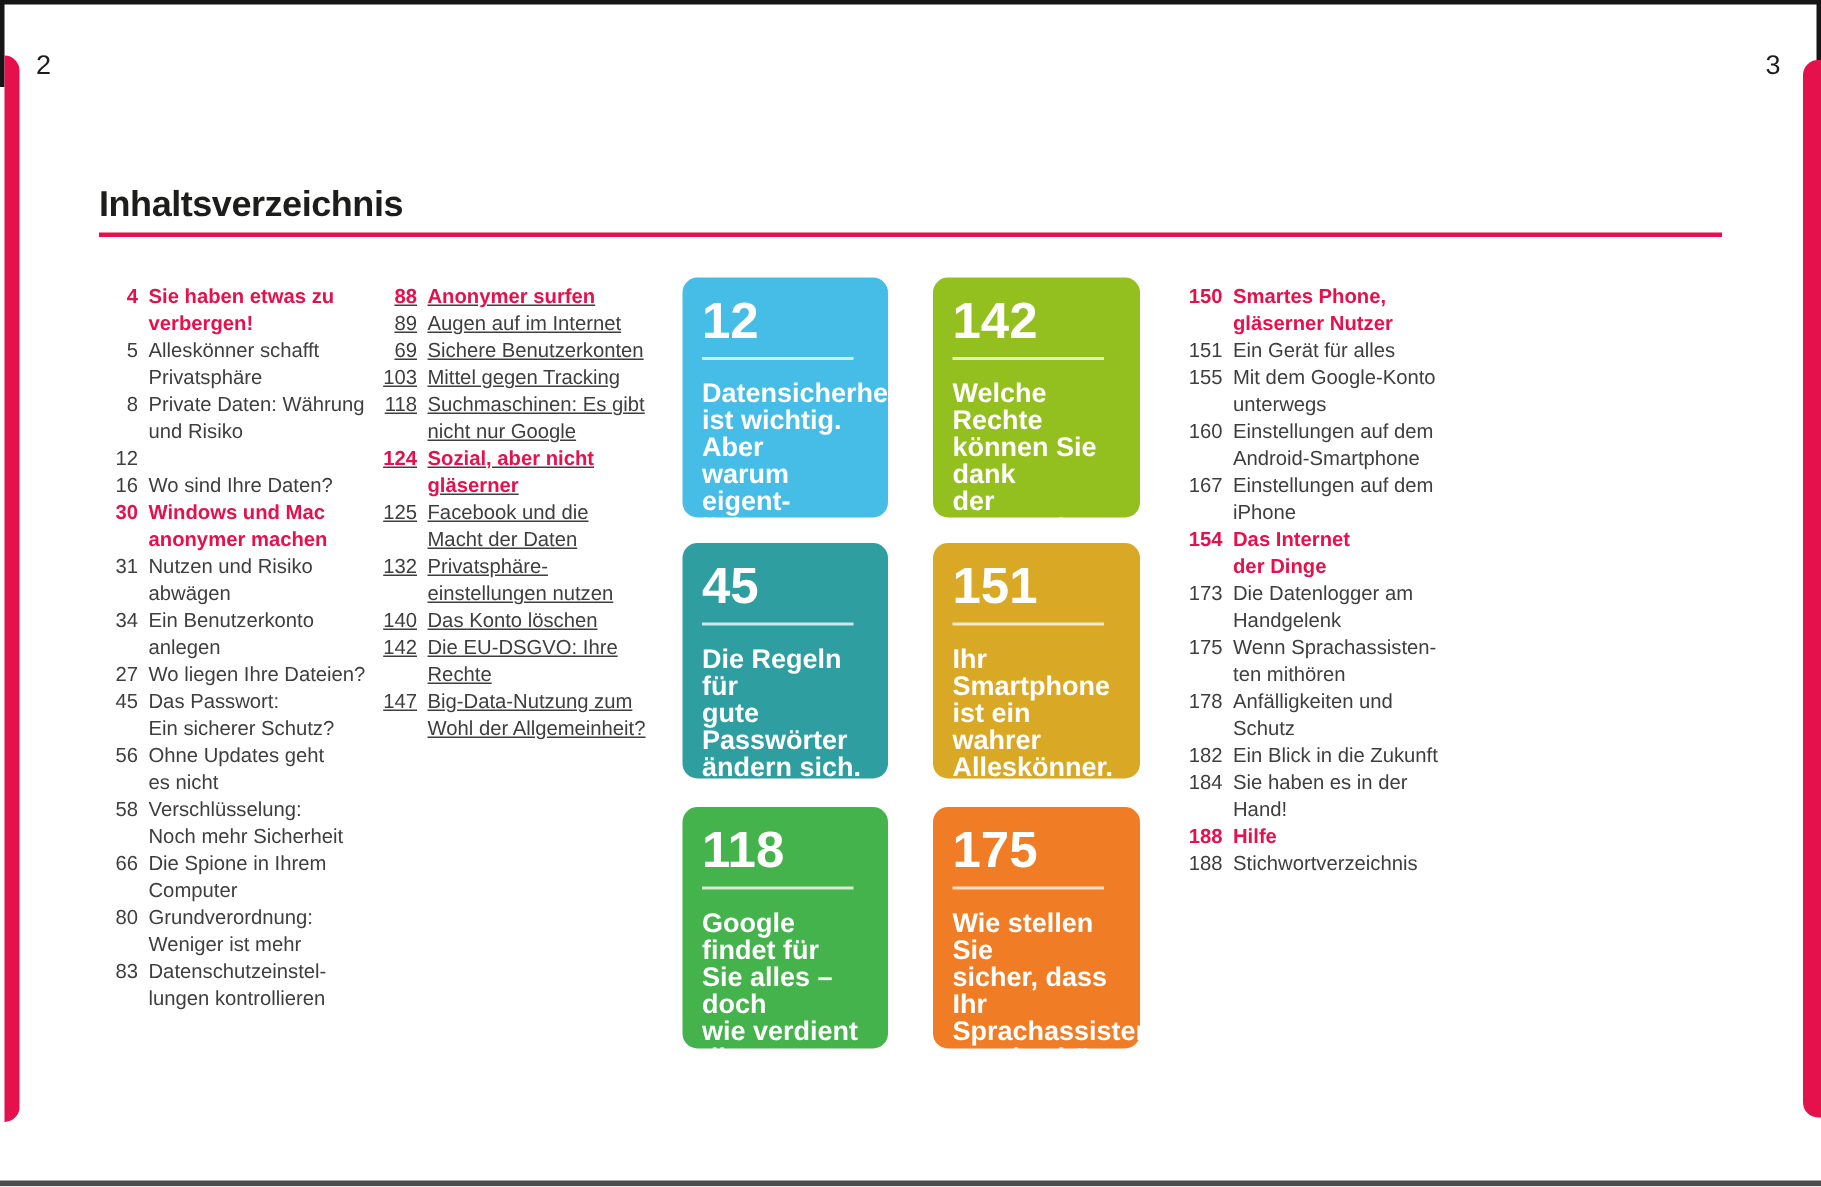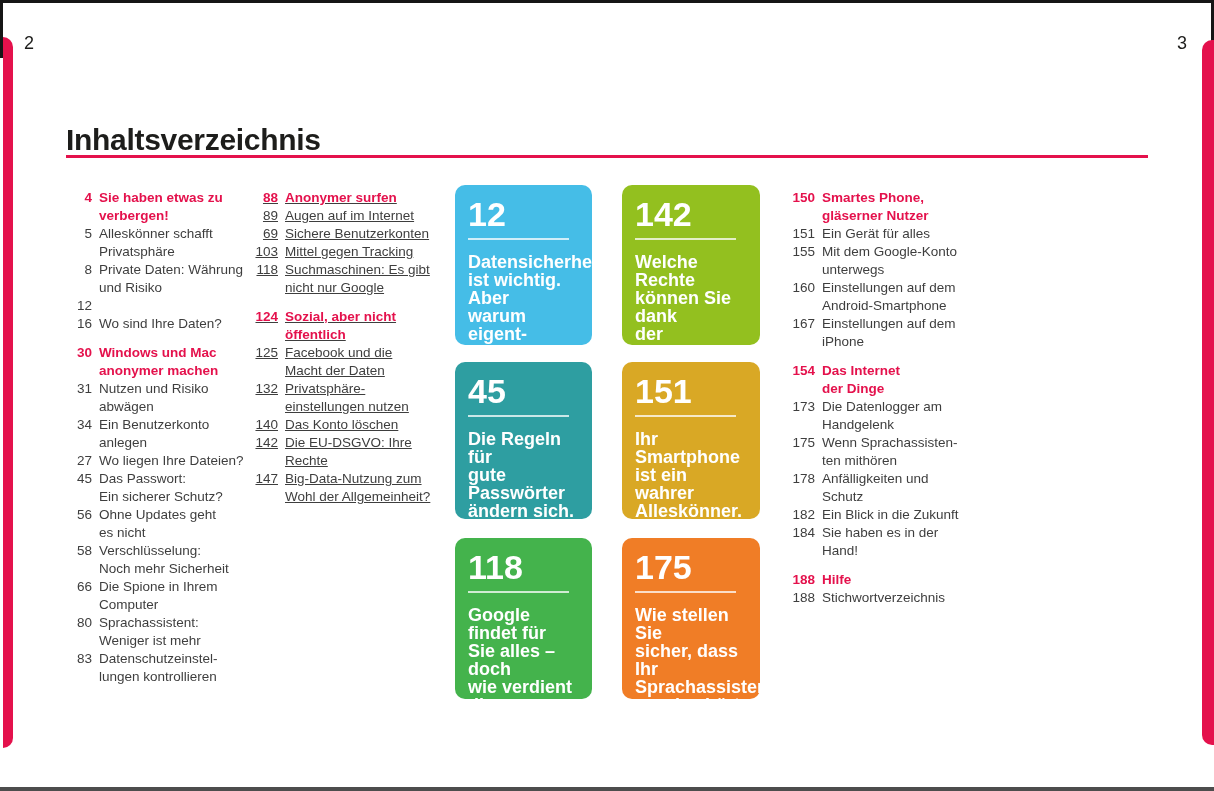--- a/index.html
+++ b/index.html
@@ -16,29 +16,29 @@
   
   .redbar-left  { position:absolute; left:3px; top:37px; width:10px; height:711px;
                   background:var(--red); border-radius:0 10px 10px 0; }
   .redbar-right { position:absolute; right:0; top:40px; width:12px; height:705px;
                   background:var(--red); border-radius:10px 0 0 10px; }
   
   .pagenum { position:absolute; top:32px; font-size:18px; line-height:22px; color:#1d1d1b; }
   .pagenum.left  { left:24px; }
   .pagenum.right { right:27px; }
   
-  .title { position:absolute; left:66px; top:123px; font-size:30px; font-weight:bold;
+  .title { position:absolute; left:66px; top:123px; font-size:24px; font-weight:bold;
            letter-spacing:-0.3px; color:#1d1d1b; }
   .title-rule { position:absolute; left:66px; top:155px; width:1082px; height:3px; background:var(--red); }
   
   .toc-col { position:absolute; top:189px; font-size:13.5px; line-height:18px; color:#3e3e3e; }
   #col1 { left:66px;  width:205px; }
   #col2 { left:248px; width:208px;text-decoration:underline; }
   #col3 { left:787px; width:212px; }
-  .section + .section { margin-top:11px; }
+  .section + .section { }
   .entry { display:grid; column-gap:7px; }
   #col1 .entry { grid-template-columns:26px 1fr; }
   #col2 .entry { grid-template-columns:30px 1fr; }
   #col3 .entry { grid-template-columns:28px 1fr; }
   .num { text-align:right; }
   .txt { white-space:pre-line; }
   .head { font-weight:bold; color:var(--red); }
   
   .tile { position:absolute; border-radius:10px; color:#ffffff; padding:10px 13px; }
   .t1 { left:455px; top:185px; width:137px; height:160px; }
@@ -129,21 +129,21 @@
         <span class="txt">Verschlüsselung:
 Noch mehr Sicherheit</span>
       </div>
       <div class="entry">
         <span class="num">66</span>
         <span class="txt">Die Spione in Ihrem
 Computer</span>
       </div>
       <div class="entry">
         <span class="num">80</span>
-        <span class="txt">Sprachassistent:
+        <span class="txt">Grundverordnung:
 Weniger ist mehr</span>
       </div>
       <div class="entry">
         <span class="num">83</span>
         <span class="txt">Datenschutzeinstel-
 lungen kontrollieren</span>
       </div>
     </div>
   </div>
 
@@ -168,21 +168,21 @@
       <div class="entry">
         <span class="num">118</span>
         <span class="txt">Suchmaschinen: Es gibt
 nicht nur Google</span>
       </div>
     </div>
     <div class="section">
       <div class="entry head">
         <span class="num">124</span>
         <span class="txt">Sozial, aber nicht
-öffentlich</span>
+gläserner</span>
       </div>
       <div class="entry">
         <span class="num">125</span>
         <span class="txt">Facebook und die
 Macht der Daten</span>
       </div>
       <div class="entry">
         <span class="num">132</span>
         <span class="txt">Privatsphäre-
 einstellungen nutzen</span>

